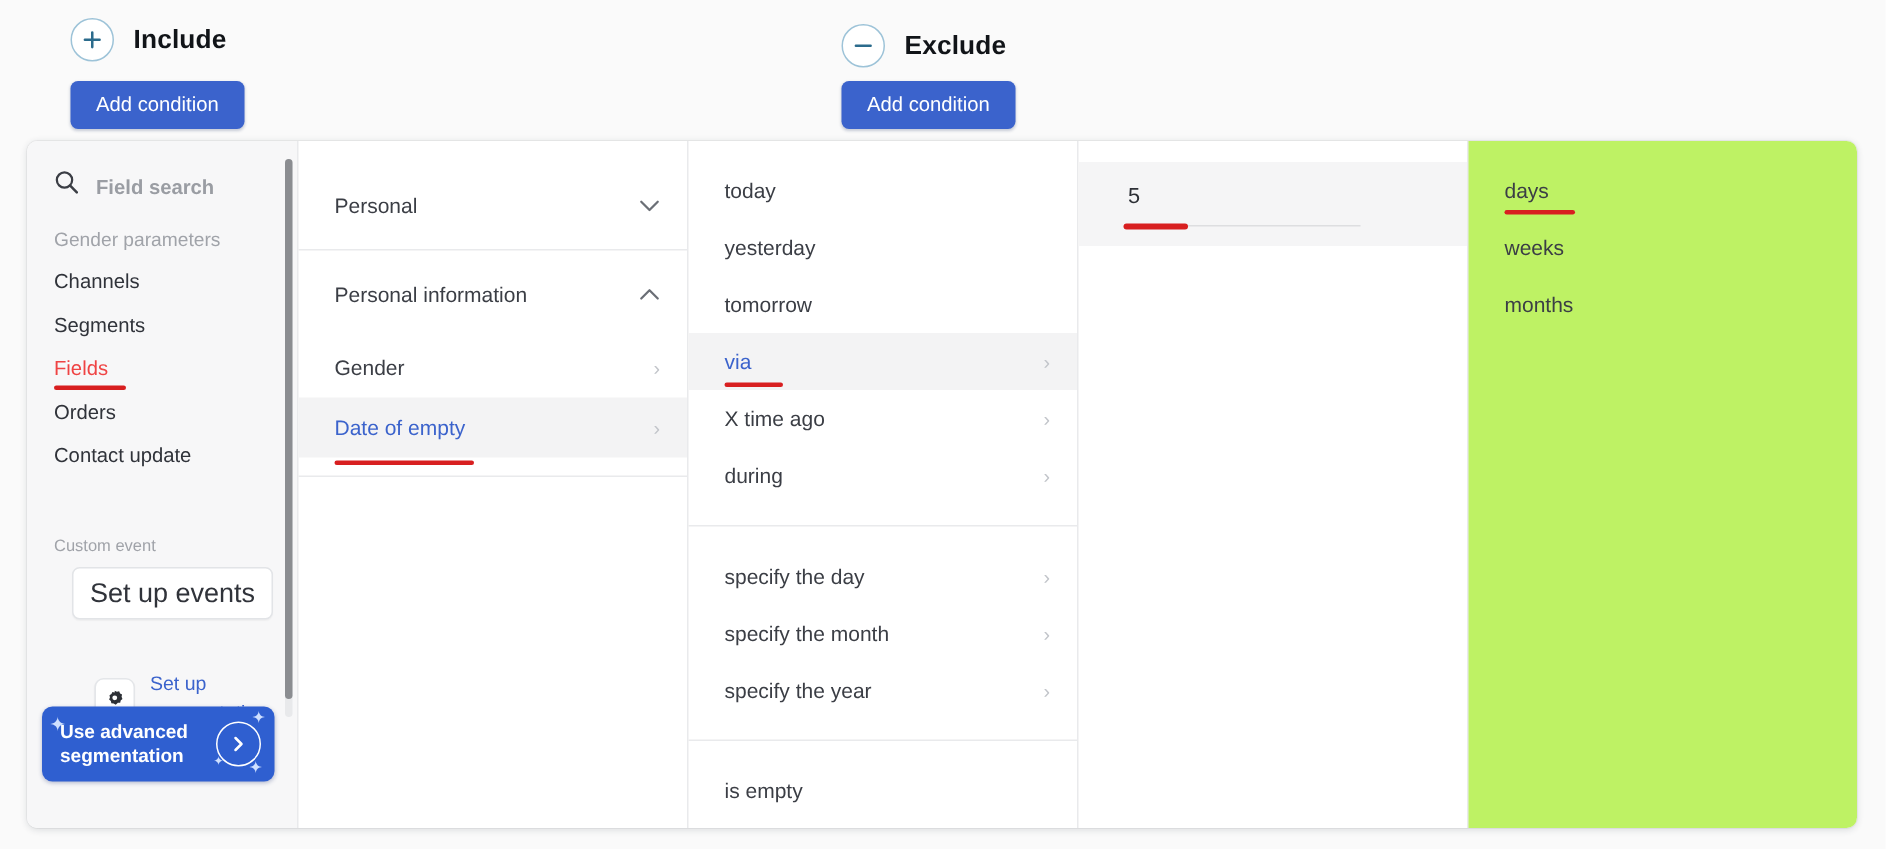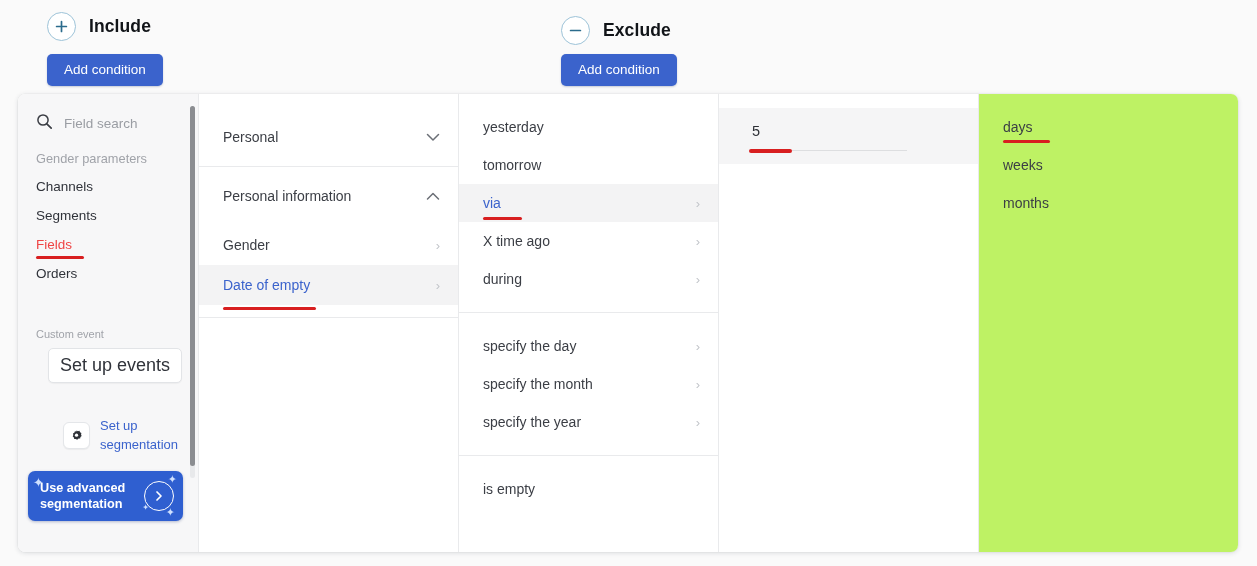--- a/index.html
+++ b/index.html
@@ -52,20 +52,21 @@
   .col + .col{border-left:1px solid #e9eaec;}
 
   
   #col-sidebar{
     width:180px;background:#f7f7f8;flex:0 0 180px;
     padding-top:8px;
   }
   .search-row{
     display:flex;align-items:center;gap:11px;
     padding:11px 0 11px 18px;
+    font-weight:bold;
   }
   .search-row .placeholder{font-size:13.5px;color:#9a9da3;}
   .section-label{
     font-size:12.8px;color:#a0a3a9;
     padding:6px 0 6px 18px;
   }
   .nav-item{
     font-size:13.5px;color:#30333a;
     padding:7px 0 7px 18px;
     position:relative;cursor:pointer;
@@ -195,20 +196,21 @@
 
     <div class="section-label">Gender parameters</div>
 
     <div class="nav-item"><span>Channels</span></div>
     <div class="nav-item"><span>Segments</span></div>
     <div class="nav-item active">
       <span>Fields</span>
       <span class="underline"></span>
     </div>
     <div class="nav-item"><span>Orders</span></div>
+    <div class="nav-item"><span>Contact update</span></div>
 
     <div class="custom-label">Custom event</div>
     <div class="setup-events">Set up events</div>
 
     <div class="setup-seg">
       <span class="gear-box">
         <svg width="13" height="13" viewBox="0 0 20 20">
             <path d="M10 2.3l2.2 1 2.3-.5 1 2.2 2 1.2-.5 2.3.9 2.2-1.8 1.5-.5 2.3-2.4.2L11 16.6l-2.1-1.2-2.4-.2-.5-2.3L4.2 11.4l.9-2.2-.5-2.3 2-1.2 1-2.2 2.3.5z" fill="#2d3036"></path>
             <circle cx="10" cy="9.6" r="2.5" fill="#ffffff"></circle>
           </svg>
@@ -261,20 +263,23 @@
       <span class="chev">›</span>
       <span class="underline" style="left:24px;bottom:-5px;width:93px;"></span>
     </div>
     <div class="sp" style="height:12px"></div>
     <div class="divider"></div>
   </div>
 
   <div class="col" id="col-options">
     <div class="sp"></div>
     <div class="row">
+      <span>today</span>
+    </div>
+    <div class="row">
       <span>yesterday</span>
     </div>
     <div class="row">
       <span>tomorrow</span>
     </div>
     <div class="row sel">
       <span>via</span>
       <span class="chev">›</span>
       <span class="underline" style="left:24px;bottom:2px;width:39px;"></span>
     </div>

